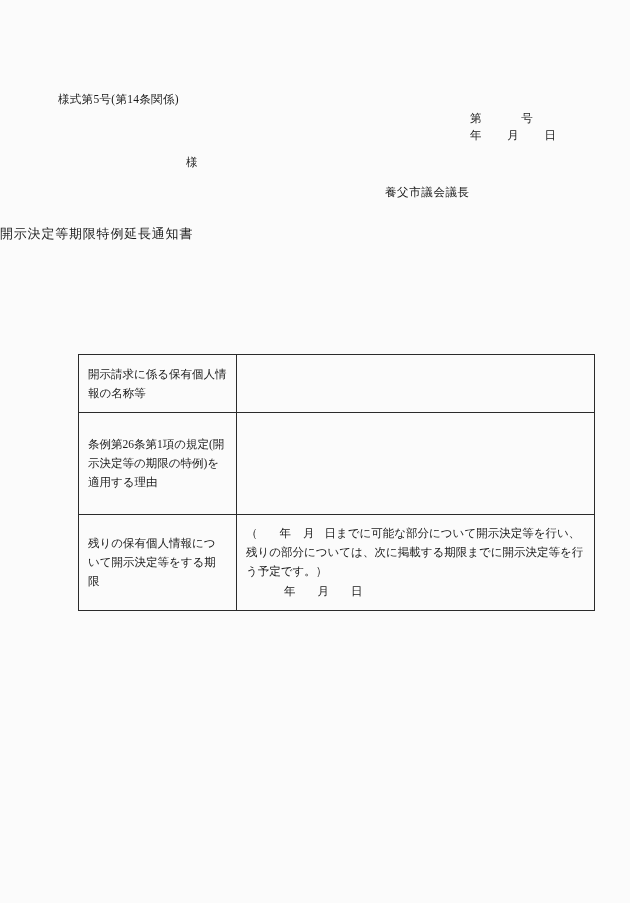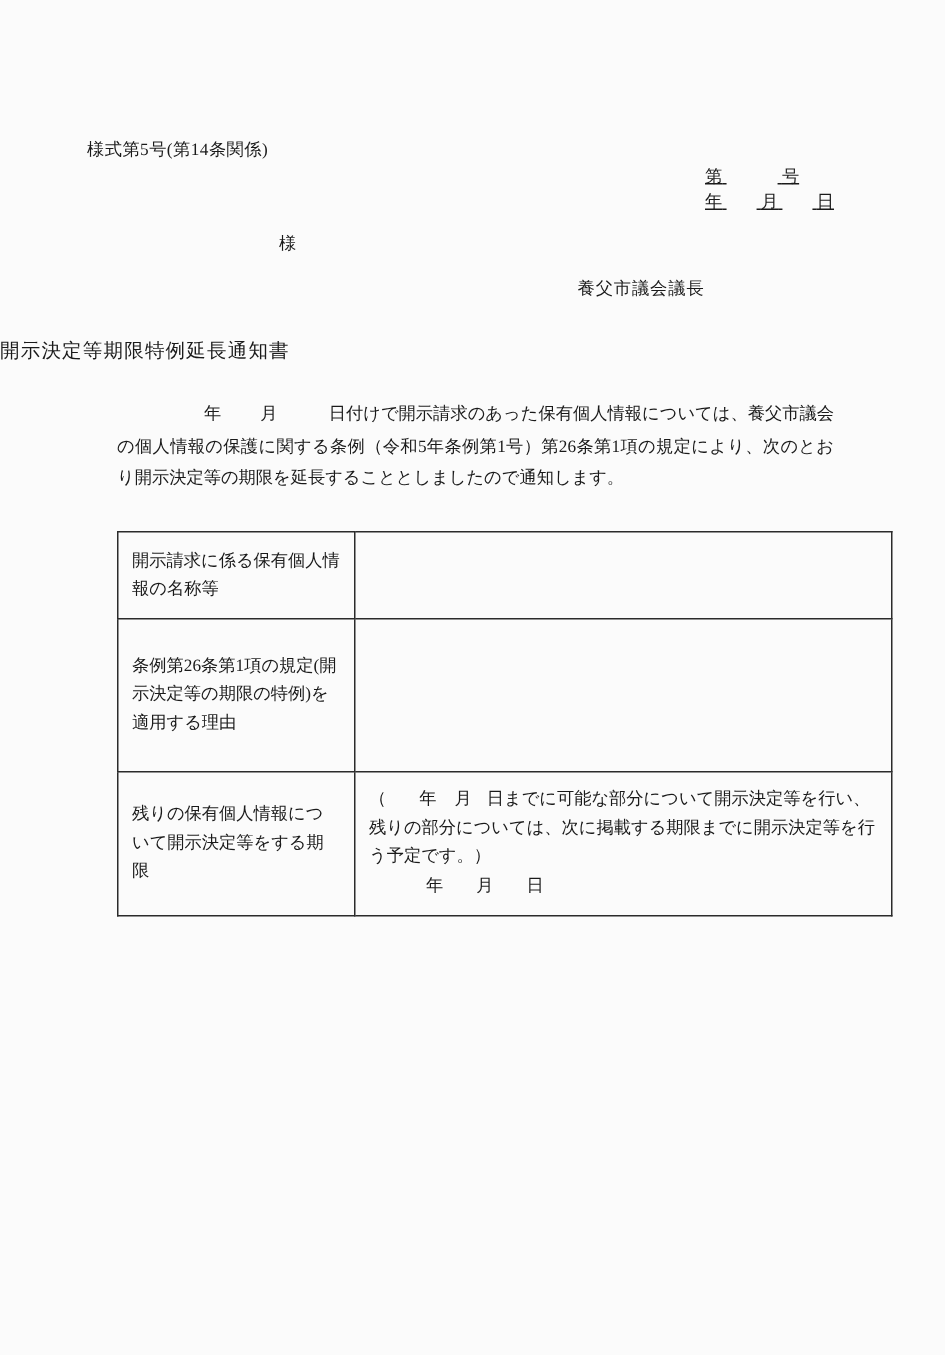--- a/index.html
+++ b/index.html
@@ -35,21 +35,20 @@
     position: absolute;
     right: 74px;
     top: 110px;
     font-size: 11.5px;
     line-height: 17px;
     text-align: left;
     white-space: nowrap;
   }
   .doc-no-block .ln {
     display: block;
-    text-decoration: underline;
   }
   .doc-no-block .sp-wide {
     display: inline-block;
     width: 34px;
   }
   .doc-no-block .sp-mid {
     display: inline-block;
     width: 20px;
   }
 
@@ -175,23 +174,20 @@
       <span>日</span>
     </span>
   </div>
 
   <div class="addressee">様</div>
 
   <div class="issuer">養父市議会議長</div>
 
   <div class="title">開示決定等期限特例延長通知書</div>
 
-  <div class="body-para">
-    <span class="indent"></span><span>年</span><span class="gap-s"></span><span>月</span><span class="gap-m"></span><span>日付けで開示請求のあった保有個人情報については、養父市議会の個人情報の保護に関する条例（令和5年条例第1号）第26条第1項の規定により、次のとおり開示決定等の期限を延長することとしましたので通知します。</span>
-  </div>
 
   <table class="form-table">
     <tbody>
       <tr class="row-1">
         <td class="label">開示請求に係る保有個人情報の名称等</td>
         <td class="value"></td>
       </tr>
       <tr class="row-2">
         <td class="label">条例第26条第1項の規定(開示決定等の期限の特例)を適用する理由</td>
         <td class="value"></td>

